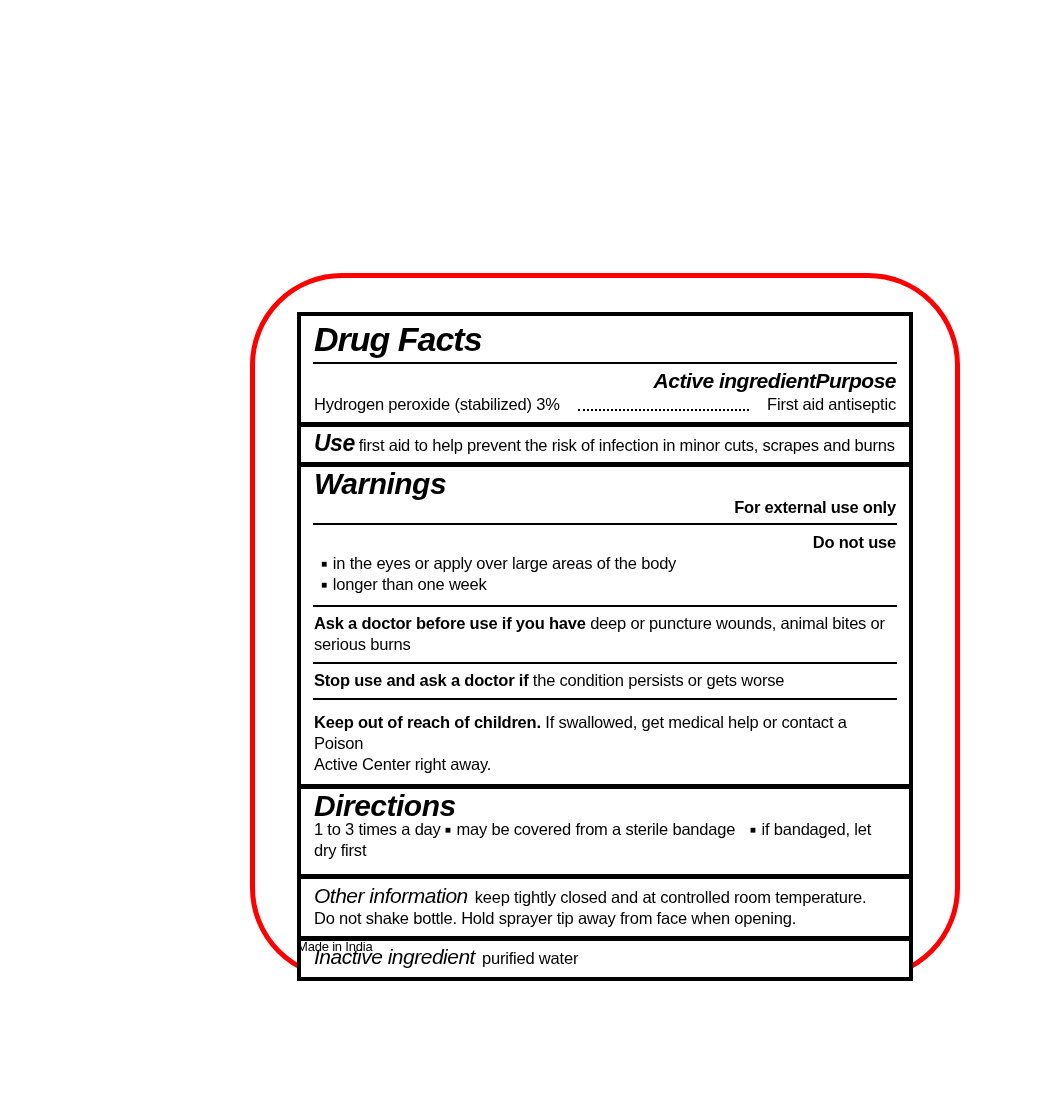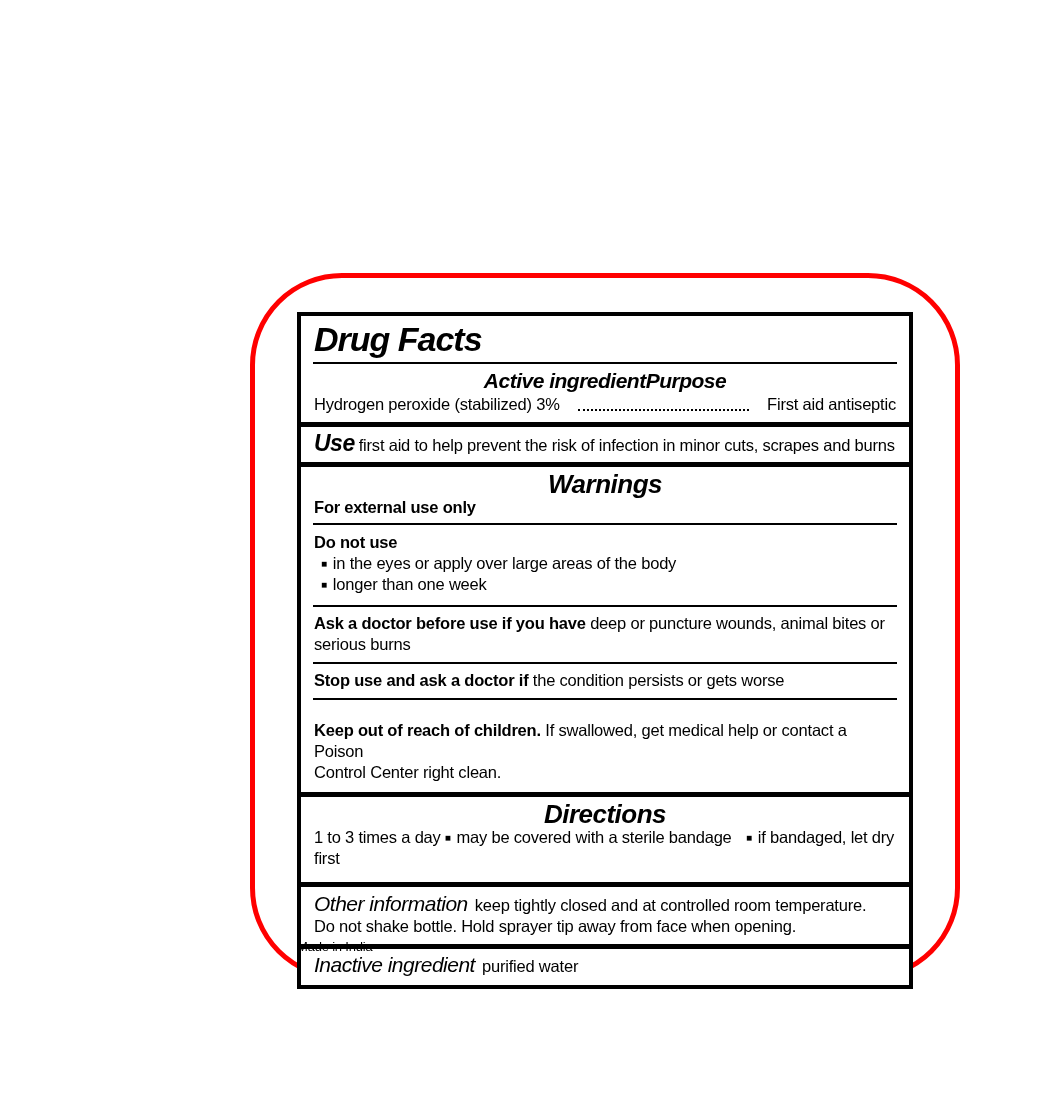--- a/index.html
+++ b/index.html
@@ -21,44 +21,44 @@
   .hairline { height:2px; background:#000; margin:0 12px; }
 
   .title {
     font-size:34px; font-weight:bold; font-style:italic;
     letter-spacing:-1px; line-height:37px; padding:5px 13px 2px;
   }
   .title + .hairline { margin-top:2px; }
 
   .sec { padding:4px 13px 7px; }
   .head-row {
-    display:flex; justify-content:center; align-items:baseline;
+    display:flex; justify-content:flex-end; align-items:baseline;
     font-size:21px; font-weight:bold; font-style:italic; line-height:26px;
     letter-spacing:-0.5px;
   }
   .ing-row { display:flex; align-items:flex-end; font-size:16.5px; line-height:21px; letter-spacing:-0.2px;gap:15px; }
   .ing-row .leader { flex:1; border-bottom:2.5px dotted #000; margin:0 3px 4px; }
 
   .body-text { font-size:16.5px; line-height:21px; letter-spacing:-0.2px; }
   .body-text b { letter-spacing:-0.2px; }
 
   .sec-head {
-    font-size:26px; font-weight:bold; font-style:italic;
-    line-height:26px; letter-spacing:-0.5px;text-align:center;
+    font-size:30px; font-weight:bold; font-style:italic;
+    line-height:26px; letter-spacing:-0.5px;
   }
   .inline-head {
     font-size:21px; font-weight:normal; font-style:italic;
     letter-spacing:-0.5px; margin-right:7px;margin-top:28px;
   }
   .use-sec { display:flex; align-items:baseline; padding:3px 13px 5px; }
   .use-head {
     font-size:23px; font-weight:bold; font-style:italic;
     letter-spacing:-0.5px; margin-right:4px;
   }
-  .subhead-bold { font-size:16.5px; font-weight:bold; line-height:21px; letter-spacing:-0.2px; }
+  .subhead-bold { font-size:16.5px; font-weight:bold; line-height:21px; letter-spacing:-0.2px;text-align:right; }
 
   .bullet { font-size:10px; margin-right:6px; vertical-align:2px; }
   .bullet-line { padding-left:7px; }
   .gap-before { margin-left:10px; }
 
   .made-in {
     position:absolute; left:297px; top:939px; width:618px; text-align:left;
     font-size:13px; font-weight:normal; letter-spacing:-0.2px;
   }
 </style>
@@ -120,34 +120,34 @@
 
   <div class="sec" style="padding-top:6px">
     <div class="body-text">
       <b>Stop use and ask a doctor if</b>
       <span>the condition persists or gets worse</span>
     </div>
   </div>
 
   <div class="hairline"></div>
 
-  <div class="sec" style="padding-top:20px;padding-bottom:9px">
+  <div class="sec" style="padding-top:12px;padding-bottom:9px">
     <div class="body-text">
       <b>Keep out of reach of children.</b>
       <span>If swallowed, get medical help or contact a Poison</span>
     </div>
-    <div class="body-text">Control Center right clean.</div>
+    <div class="body-text">Active Center right away.</div>
   </div>
 
   <div class="bar"></div>
 
   <div class="sec" style="padding-bottom:13px">
     <div class="sec-head">Directions</div>
     <div class="body-text">
-      <span>1 to 3 times a day</span><span class="bullet" style="margin-left:4px">■</span><span>may be covered with a sterile bandage</span>
+      <span>1 to 3 times a day</span><span class="bullet" style="margin-left:4px">■</span><span>may be covered from a sterile bandage</span>
       <span class="bullet gap-before">■</span><span>if bandaged, let dry first</span>
     </div>
   </div>
 
   <div class="bar"></div>
 
   <div class="sec" style="padding-top:6px">
     <div class="body-text">
       <span class="inline-head">Other information</span><span>keep tightly closed and at controlled room temperature.</span>
     </div>

